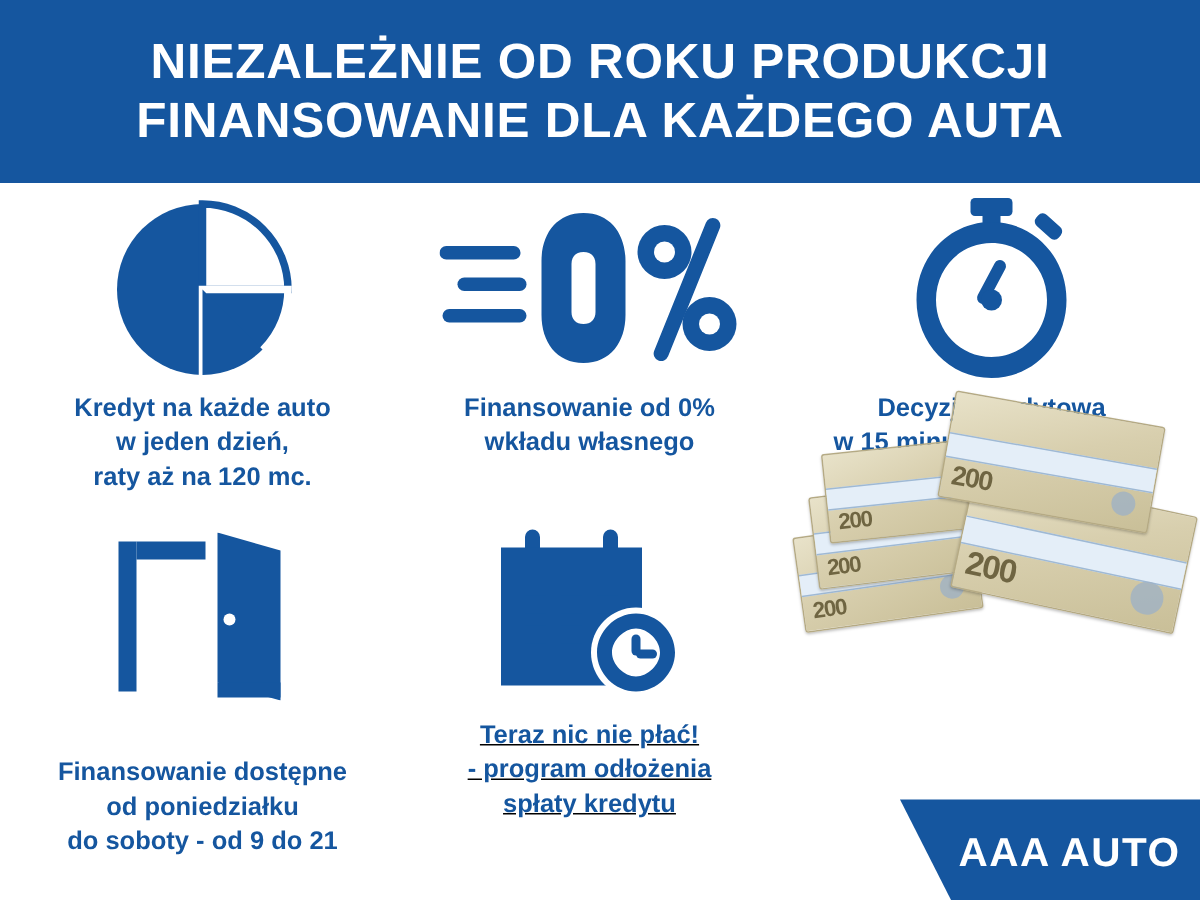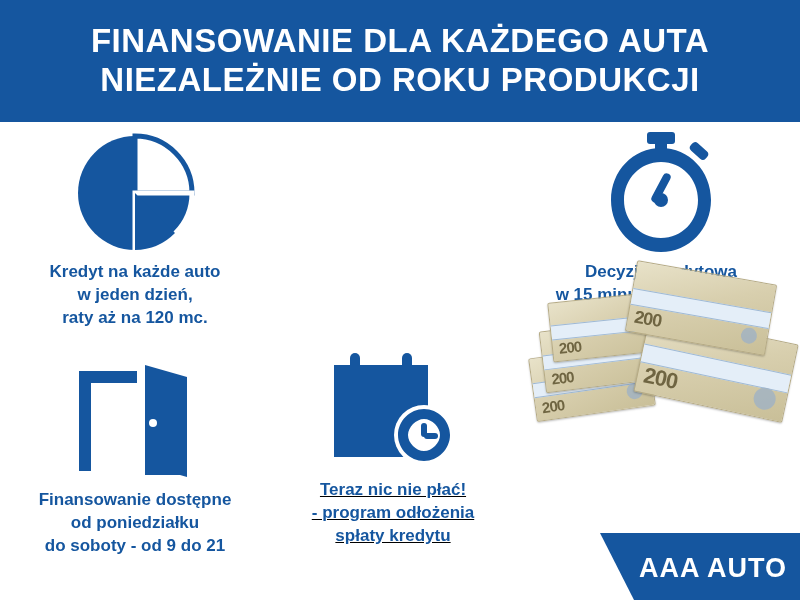--- a/index.html
+++ b/index.html
@@ -73,21 +73,21 @@
     text-align: center;
     white-space: pre-line;
     margin-top: 2px;
   }
 
   
   .c1 { left: 10px;  top: 6px;   width: 250px; }
   .c2 { left: 268px; top: 6px;   width: 250px; }
   .c3 { left: 530px; top: 6px;   width: 262px; }
   
-  .c4 { left: 10px;  top: 234px; width: 250px; }
+  .c4 { left: 10px;  top: 224px; width: 250px; gap: 25px; }
   .c5 { left: 268px; top: 224px; width: 250px; text-decoration: underline; }
 
   
   .money-block {
     position: absolute;
     left: 520px;
     top: 232px;
     width: 280px;
     height: 245px;
     overflow: hidden;
@@ -159,40 +159,59 @@
   }
 
   svg { display: block; }
 </style>
 </head>
 <body>
 
 <div class="poster">
 
   <div class="header">
+    <div class="header-line">NIEZALEŻNIE OD ROKU PRODUKCJI</div>
     <div class="header-line">FINANSOWANIE DLA KAŻDEGO AUTA</div>
-    <div class="header-line">NIEZALEŻNIE OD ROKU PRODUKCJI</div>
   </div>
 
   <div class="grid">
 
     <div class="cell c1">
       <div class="icon-wrap">
         <svg width="126" height="126" viewBox="0 0 126 126">
           <path d="M63 63 L63 6 A57 57 0 0 0 6 63 A57 57 0 0 0 63 120 L63 63 Z" fill="#15569f"></path>
           <path d="M63 63 L63 6 A57 57 0 0 1 120 63 L63 63 Z" fill="#ffffff" stroke="#15569f" stroke-width="5"></path>
           <path d="M63 63 L120 63 A57 57 0 0 1 63 120 L63 63 Z" fill="#15569f" stroke="#ffffff" stroke-width="5"></path>
           <path d="M63 63 L103 103 A57 57 0 0 1 63 120 Z" fill="#15569f"></path>
         </svg>
       </div>
       <div class="caption">Kredyt na każde auto
 w jeden dzień,
 raty aż na 120 mc.</div>
     </div>
 
+    <div class="cell c2">
+      <div class="icon-wrap">
+        <svg width="200" height="110" viewBox="0 0 200 110">
+          <g fill="#15569f">
+            <rect x="0" y="26" width="54" height="9" rx="4.5"></rect>
+            <rect x="12" y="47" width="46" height="9" rx="4.5"></rect>
+            <rect x="2" y="68" width="56" height="9" rx="4.5"></rect>
+            <path d="M96 4 C78 4 68 18 68 36 L68 72 C68 90 78 104 96 104 C114 104 124 90 124 72 L124 36 C124 18 114 4 96 4 Z M96 30 C101 30 104 33 104 38 L104 70 C104 75 101 78 96 78 C91 78 88 75 88 70 L88 38 C88 33 91 30 96 30 Z"></path>
+            <circle cx="150" cy="30" r="18"></circle>
+            <circle cx="150" cy="30" r="7" fill="#ffffff"></circle>
+            <circle cx="180" cy="78" r="18"></circle>
+            <circle cx="180" cy="78" r="7" fill="#ffffff"></circle>
+            <rect x="160" y="4" width="10" height="102" rx="5" transform="rotate(22 165 55)"></rect>
+          </g>
+        </svg>
+      </div>
+      <div class="caption">Finansowanie od 0%
+wkładu własnego</div>
+    </div>
 
     <div class="cell c3">
       <div class="icon-wrap">
         <svg width="120" height="126" viewBox="0 0 120 126">
           <g fill="#15569f">
             <rect x="46" y="2" width="28" height="12" rx="3"></rect>
             <rect x="54" y="10" width="12" height="12"></rect>
             <rect x="88" y="16" width="20" height="10" rx="4" transform="rotate(42 98 21)"></rect>
             <path d="M60 18 C32 18 10 41 10 70 C10 99 32 122 60 122 C88 122 110 99 110 70 C110 41 88 18 60 18 Z M60 32 C81 32 97 49 97 70 C97 91 81 108 60 108 C39 108 23 91 23 70 C23 49 39 32 60 32 Z"></path>
             <rect x="56" y="42" width="8" height="32" rx="4" transform="rotate(28 60 58)"></rect>

